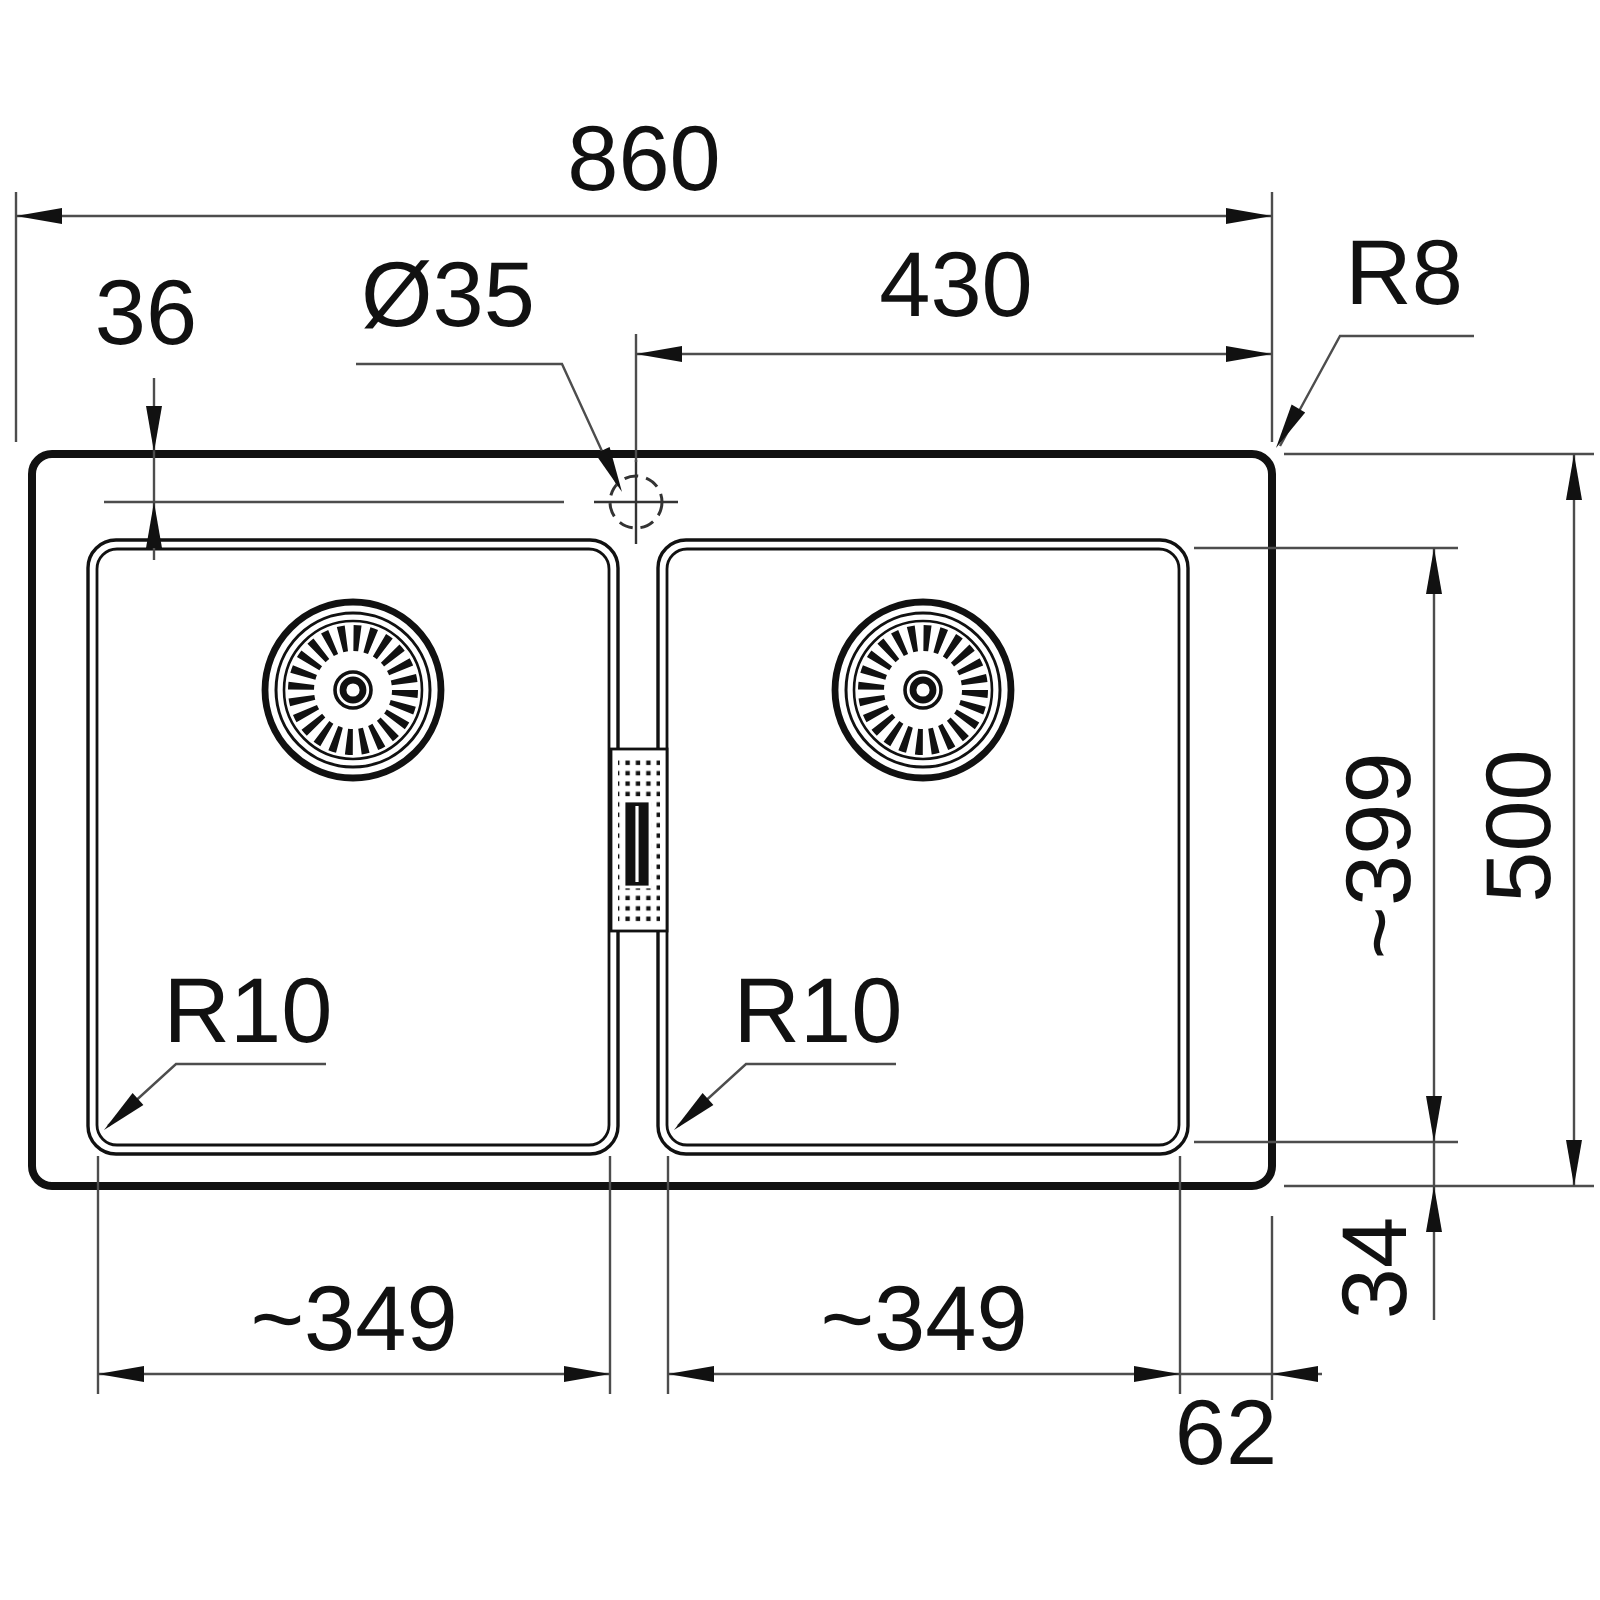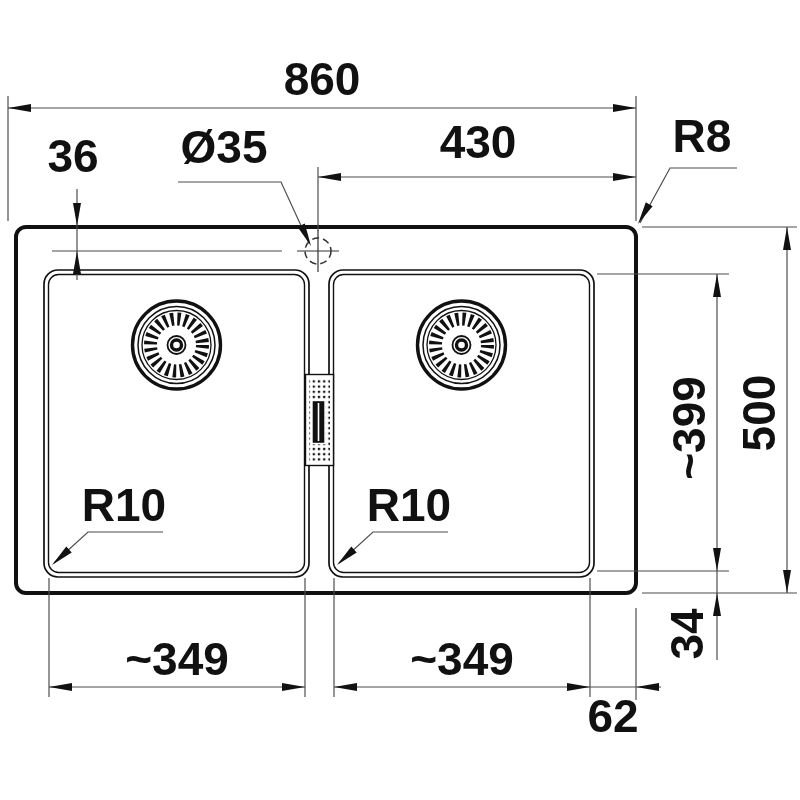--- a/index.html
+++ b/index.html
@@ -6,21 +6,20 @@
     margin: 0;
     padding: 0;
     background: #ffffff;
   }
   .stage {
     position: relative;
     width: 800px;
     height: 800px;
     background: #ffffff;
     overflow: hidden;
-    font-weight: bold;
   }
   svg {
     display: block;
   }
   .dim-text {
     font-family: "Liberation Sans", "DejaVu Sans", sans-serif;
     font-size: 46px;
     fill: #111111;
   }
 </style>

